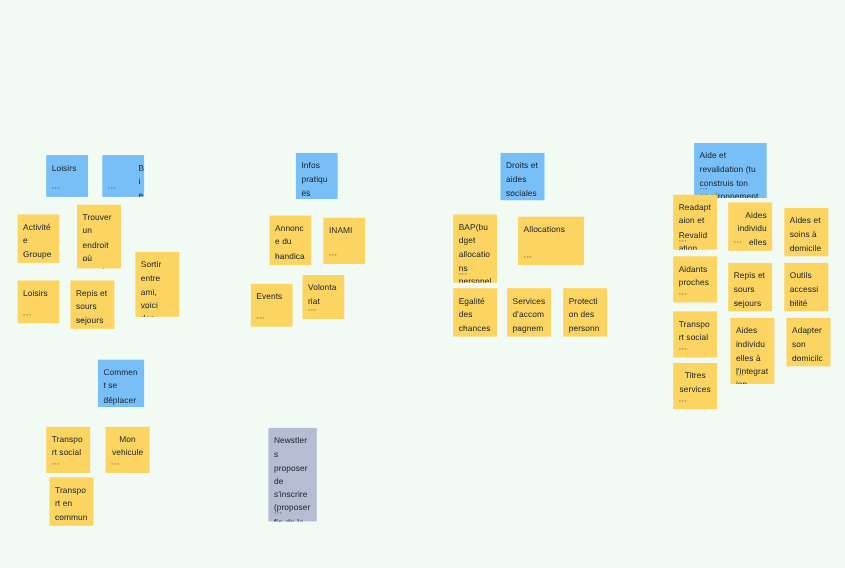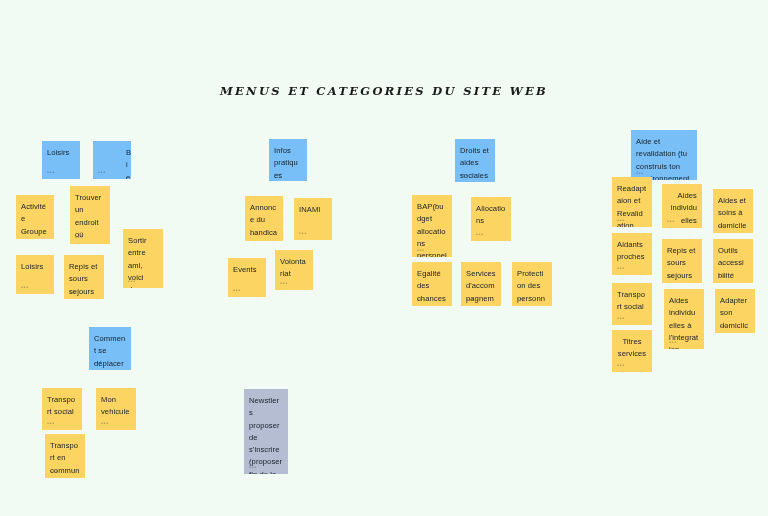--- a/index.html
+++ b/index.html
@@ -69,21 +69,20 @@
   .note.yellow { background: #fcd462; }
   .note.blue   { background: #79bff7; }
   .note.grey   { background: #b4bdd1; }
 </style>
 </head>
 <body>
 
 <div id="board">
 
 
-  <div class="board-title">MENUS ET CATEGORIES DU SITE WEB</div>
 
   <div id="notes-layer">
       <div class="note blue" style="left: 42px; top: 141px; width: 38px; height: 38px;">
         <span class="note-text">Loisirs</span>
         <span class="note-dots">•••</span>
       </div>
       <div class="note blue" style="left: 93px; top: 141px; width: 38px; height: 38px; padding-left: 33px;">
         <span class="note-text">Bien-être</span>
         <span class="note-dots">•••</span>
       </div>
@@ -108,21 +107,21 @@
         <span class="note-dots">•••</span>
       </div>
       <div class="note blue" style="left: 66px; top: 327px; width: 42px; height: 43px; margin-left: 23px;">
         <span class="note-text">Comment se déplacer</span>
         <span class="note-dots">•••</span>
       </div>
       <div class="note yellow" style="left: 42px; top: 388px; width: 40px; height: 42px;">
         <span class="note-text">Transport social</span>
         <span class="note-dots">•••</span>
       </div>
-      <div class="note yellow" style="left: 96px; top: 388px; width: 40px; height: 42px;">
+      <div class="note yellow" style="left: 96px; top: 388px; width: 40px; height: 42px; text-align: center;">
         <span class="note-text">Mon vehicule</span>
         <span class="note-dots">•••</span>
       </div>
       <div class="note yellow" style="left: 45px; top: 434px; width: 40px; height: 44px;">
         <span class="note-text">Transport en commun</span>
         <span class="note-dots">•••</span>
       </div>
       <div class="note blue" style="left: 269px; top: 139px; width: 38px; height: 42px;">
         <span class="note-text">Infos pratiques</span>
         <span class="note-dots">•••</span>
@@ -148,21 +147,21 @@
         <span class="note-dots">•••</span>
       </div>
       <div class="note blue" style="left: 455px; top: 139px; width: 40px; height: 43px;">
         <span class="note-text">Droits et aides sociales</span>
         <span class="note-dots">•••</span>
       </div>
       <div class="note yellow" style="left: 412px; top: 195px; width: 40px; height: 62px;">
         <span class="note-text">BAP(budget allocations persnnelles)</span>
         <span class="note-dots">•••</span>
       </div>
-      <div class="note yellow" style="left: 471px; top: 197px; width: 40px; height: 44px;">
+      <div class="note yellow" style="left: 471px; top: 197px; width: 60px; height: 44px;">
         <span class="note-text">Allocations</span>
         <span class="note-dots">•••</span>
       </div>
       <div class="note yellow" style="left: 412px; top: 262px; width: 40px; height: 44px;">
         <span class="note-text">Egalité des chances</span>
         <span class="note-dots">•••</span>
       </div>
       <div class="note yellow" style="left: 461px; top: 262px; width: 40px; height: 44px;">
         <span class="note-text">Services d'accompagnement</span>
         <span class="note-dots">•••</span>

